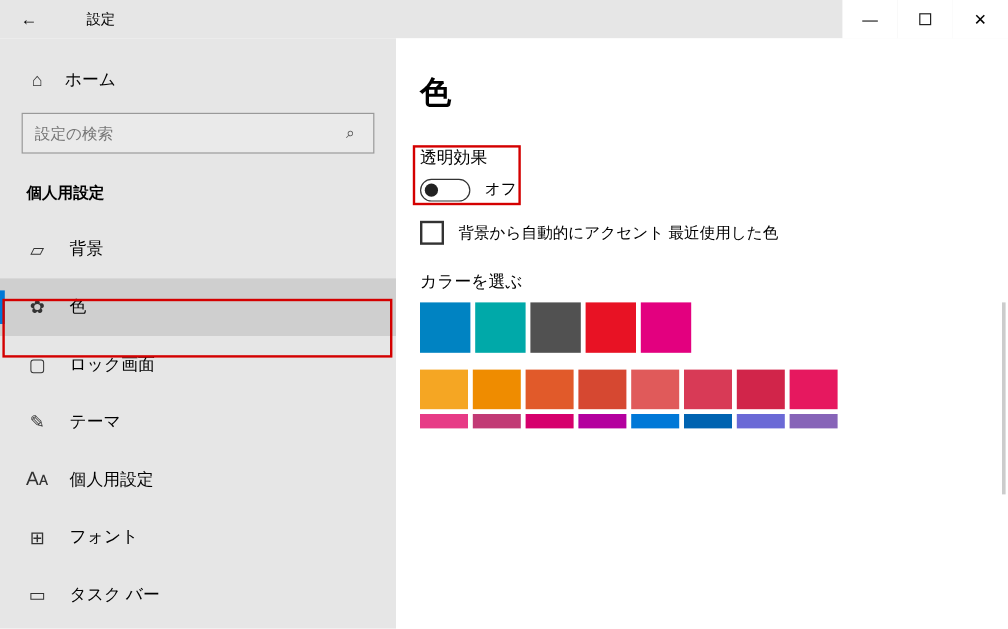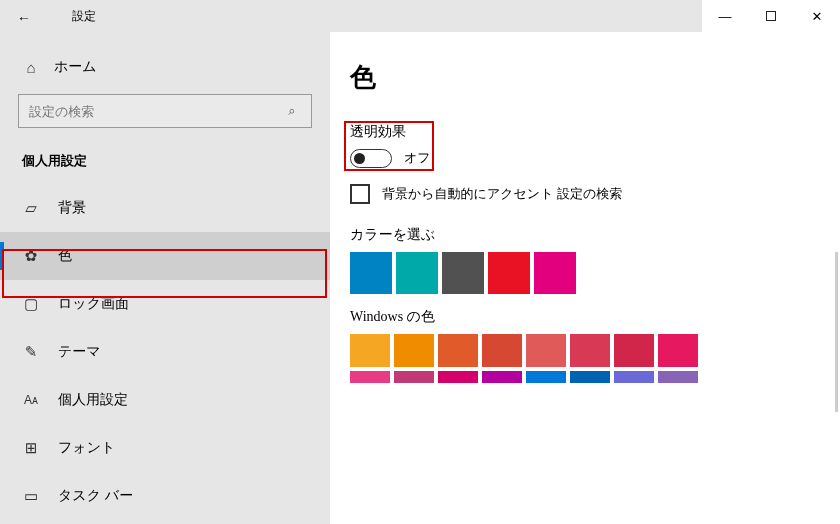--- a/index.html
+++ b/index.html
@@ -78,21 +78,21 @@
     </div>
     <div class="item">
       <span class="icon">▢</span>
       <span>ロック画面</span>
     </div>
     <div class="item">
       <span class="icon">✎</span>
       <span>テーマ</span>
     </div>
     <div class="item">
-      <span class="icon" style="font-size:12px;">Aᴀ</span>
+      <span class="icon" style="font-size:16px;">Aᴀ</span>
       <span>個人用設定</span>
     </div>
     <div class="item">
       <span class="icon">⊞</span>
       <span>フォント</span>
     </div>
     <div class="item">
       <span class="icon">▭</span>
       <span>タスク バー</span>
     </div>
@@ -107,33 +107,32 @@
     <div class="toggle-row" style="position:relative;">
       <div class="toggle">
           <div class="knob"></div>
         </div>
       <span>オフ</span>
       <div class="redbox" style="left:-6px; top:-28px; width:90px; height:50px;"></div>
     </div>
 
     <div class="checkbox-row">
       <div class="checkbox"></div>
-      <span>背景から自動的にアクセント 設定の検索</span>
+      <span>背景から自動的にアクセント 最近使用した色</span>
     </div>
 
     <div class="label">カラーを選ぶ</div>
     <div class="swatches" id="recent-row">
         <div class="sw" style="background: rgb(0, 131, 194);"></div>
         <div class="sw" style="background: rgb(0, 169, 169);"></div>
         <div class="sw" style="background: rgb(81, 81, 81);"></div>
         <div class="sw" style="background: rgb(232, 18, 36);"></div>
         <div class="sw" style="background: rgb(227, 0, 127);"></div>
       </div>
 
-    <div class="label" style="margin-top:6px;">Windows の色</div>
     <div class="grid2">
       <div class="row" id="win-row1">
           <div class="sw small" style="background: rgb(245, 166, 35);"></div>
           <div class="sw small" style="background: rgb(239, 140, 0);"></div>
           <div class="sw small" style="background: rgb(225, 90, 42);"></div>
           <div class="sw small" style="background: rgb(214, 72, 49);"></div>
           <div class="sw small" style="background: rgb(224, 90, 90);"></div>
           <div class="sw small" style="background: rgb(216, 58, 86);"></div>
           <div class="sw small" style="background: rgb(209, 37, 74);"></div>
           <div class="sw small" style="background: rgb(230, 24, 95);"></div>

